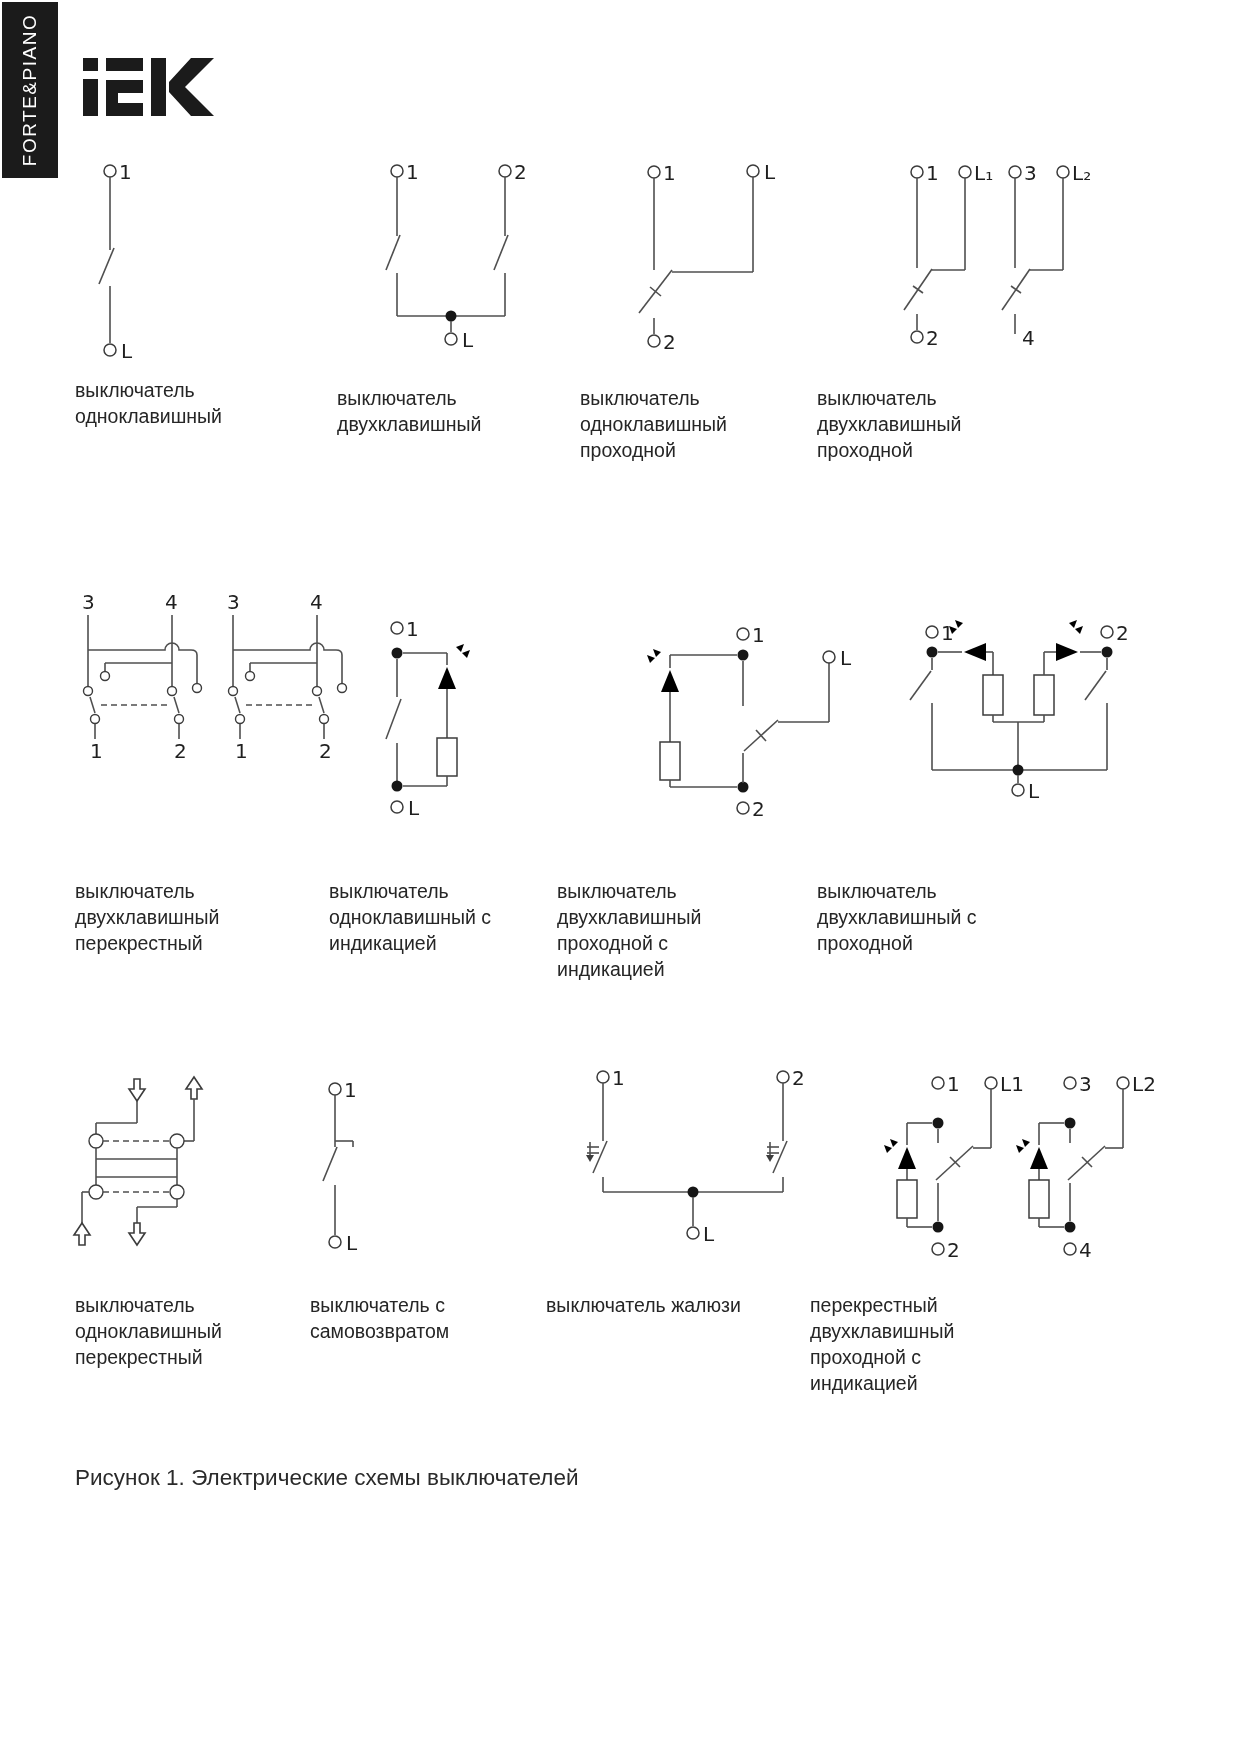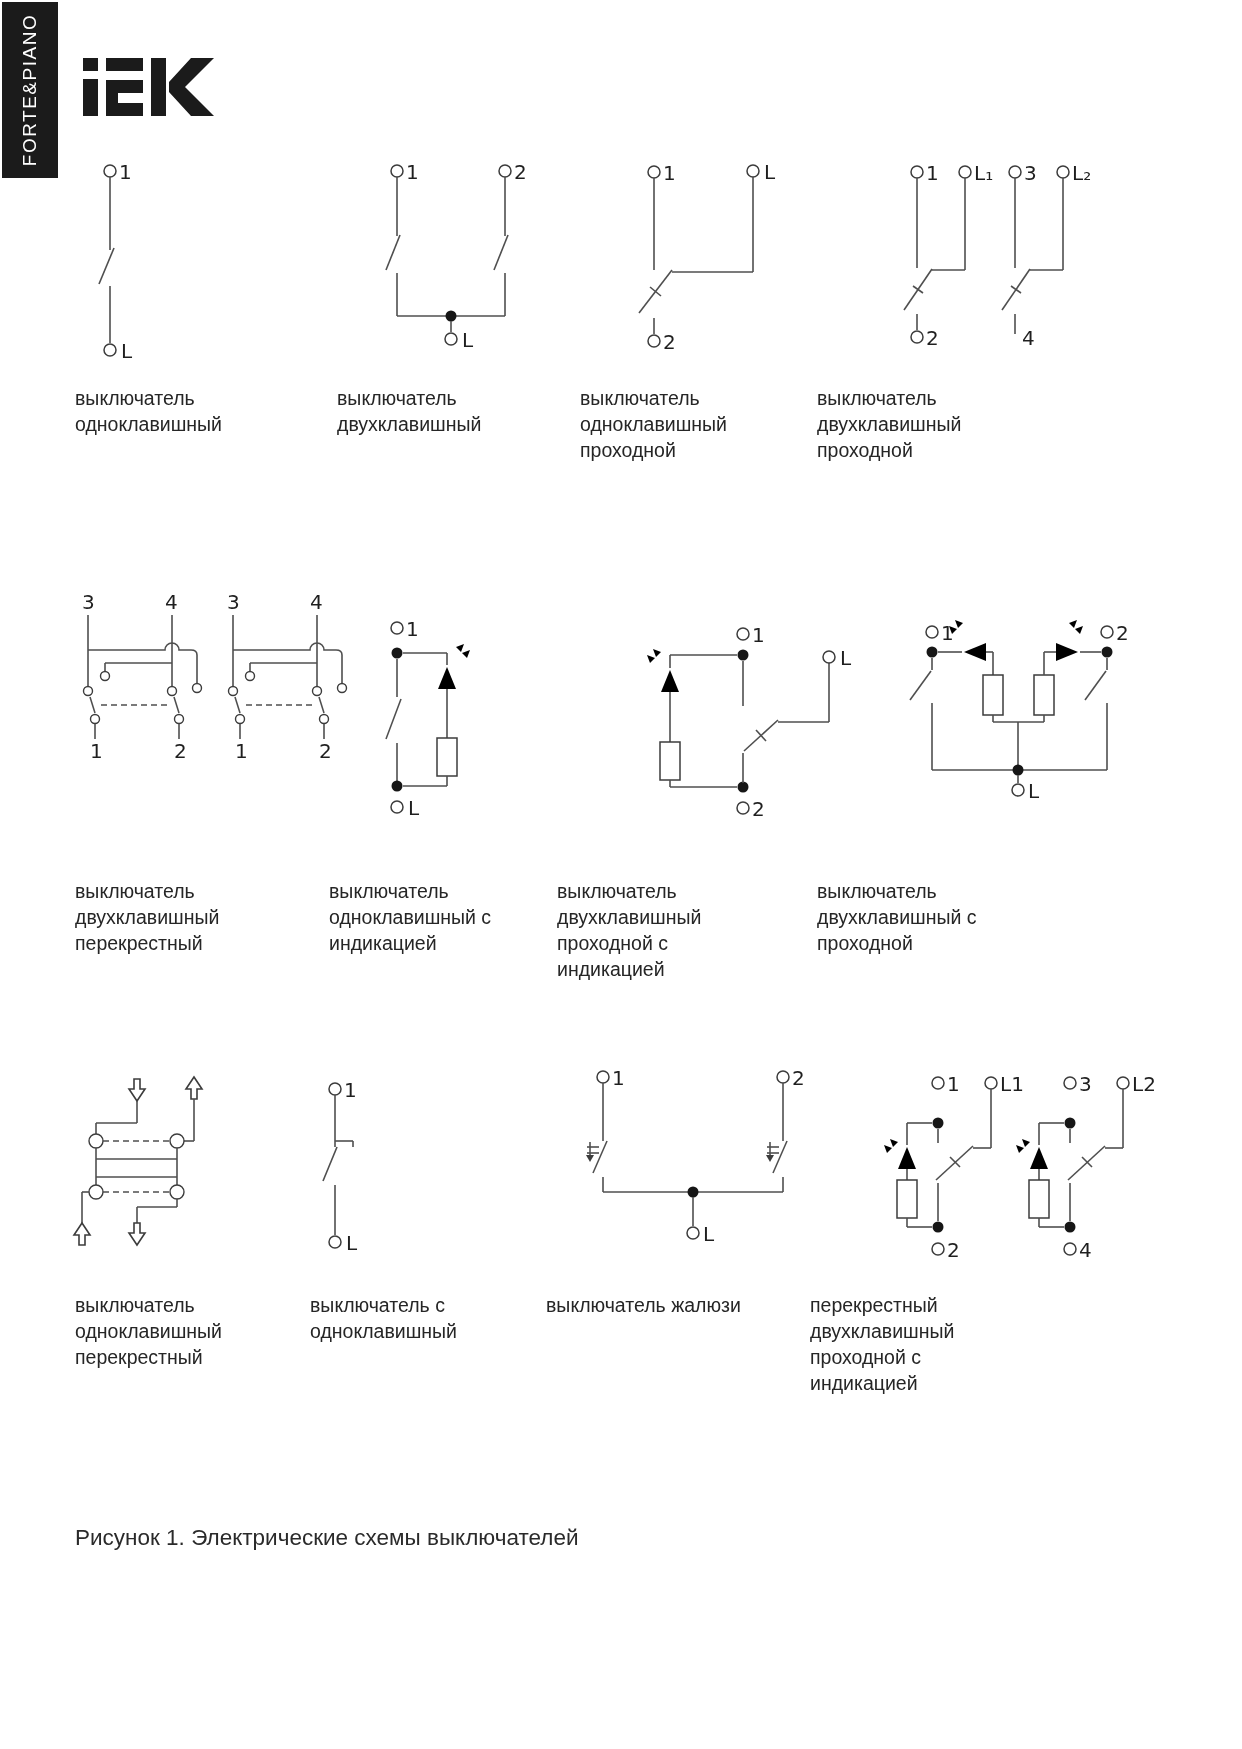--- a/index.html
+++ b/index.html
@@ -14,21 +14,21 @@
   #sidebar .vtext{
     position:absolute;left:50%;top:50%;
     transform:translate(-50%,-50%) rotate(-90deg);
     white-space:nowrap;color:#fff;font-size:19px;letter-spacing:1.5px;
   }
   #logo{position:absolute;left:83px;top:58px;}
   .cell-caption{
     position:absolute;font-size:19.5px;line-height:26px;color:#262626;width:195px;
   }
   #figure-caption{
-    position:absolute;left:75px;top:1525px;font-size:22.5px;color:#2a2a2a;
+    position:absolute;left:75px;top:1465px;font-size:22.5px;color:#2a2a2a;
   }
   svg.schematic{position:absolute;overflow:visible;}
   svg.schematic line, svg.schematic path, svg.schematic polyline{
     stroke:#4f4f4f;stroke-width:1.6;fill:none;
   }
   svg.schematic .sym{stroke:#3c3c3c;}
   svg.schematic circle.term{fill:#fff;stroke:#3c3c3c;stroke-width:1.5;}
   svg.schematic circle.contact{fill:#fff;stroke:#3c3c3c;stroke-width:1.4;}
   svg.schematic circle.dot{fill:#161616;stroke:none;}
   svg.schematic .dash{stroke-dasharray:6,4;}
@@ -393,30 +393,30 @@
       <text x="264" y="194">4</text>
       <line x1="255" y1="66" x2="255" y2="80"></line>
       <line x1="253" y1="117" x2="290" y2="83"></line>
       <line x1="267" y1="94" x2="277" y2="104"></line>
       <line x1="290" y1="85" x2="308" y2="85"></line>
       <line x1="308" y1="85" x2="308" y2="26"></line>
       <line x1="255" y1="120" x2="255" y2="158"></line>
     </g>
   </svg>
 
-  <div class="cell-caption" style="left:75px;top:385px">выключатель одноклавишный</div>
+  <div class="cell-caption" style="left:75px;top:377px">выключатель одноклавишный</div>
   <div class="cell-caption" style="left:337px;top:385px">выключатель двухклавишный</div>
   <div class="cell-caption" style="left:580px;top:385px">выключатель одноклавишный проходной</div>
   <div class="cell-caption" style="left:817px;top:385px">выключатель двухклавишный проходной</div>
 
   <div class="cell-caption" style="left:75px;top:878px">выключатель двухклавишный перекрестный</div>
   <div class="cell-caption" style="left:329px;top:878px">выключатель одноклавишный с индикацией</div>
   <div class="cell-caption" style="left:557px;top:878px">выключатель двухклавишный проходной с индикацией</div>
   <div class="cell-caption" style="left:817px;top:878px">выключатель двухклавишный с проходной</div>
 
   <div class="cell-caption" style="left:75px;top:1292px">выключатель одноклавишный перекрестный</div>
-  <div class="cell-caption" style="left:310px;top:1292px">выключатель с одноклавишный</div>
+  <div class="cell-caption" style="left:310px;top:1292px">выключатель с самовозвратом</div>
   <div class="cell-caption" style="left:546px;top:1292px">выключатель жалюзи</div>
   <div class="cell-caption" style="left:810px;top:1292px">перекрестный двухклавишный проходной с индикацией</div>
 
   <div id="figure-caption">Рисунок 1. Электрические схемы выключателей</div>
 
 </div>
 
 </body></html>

